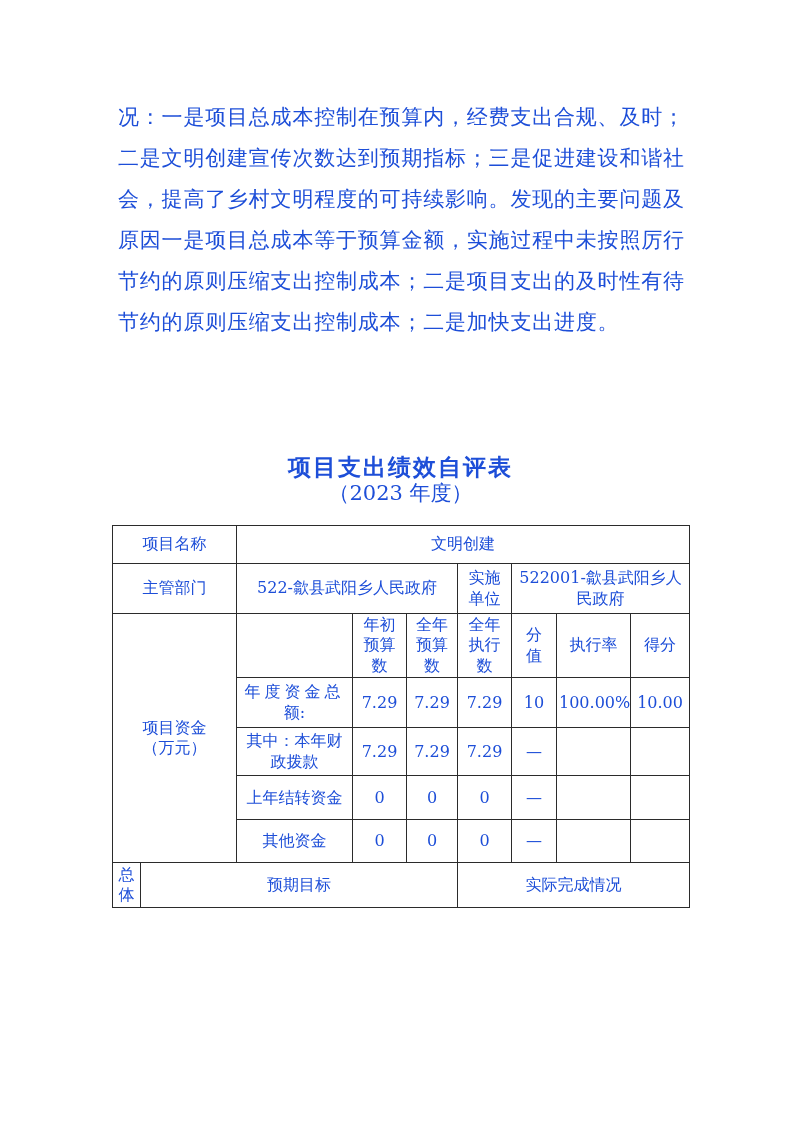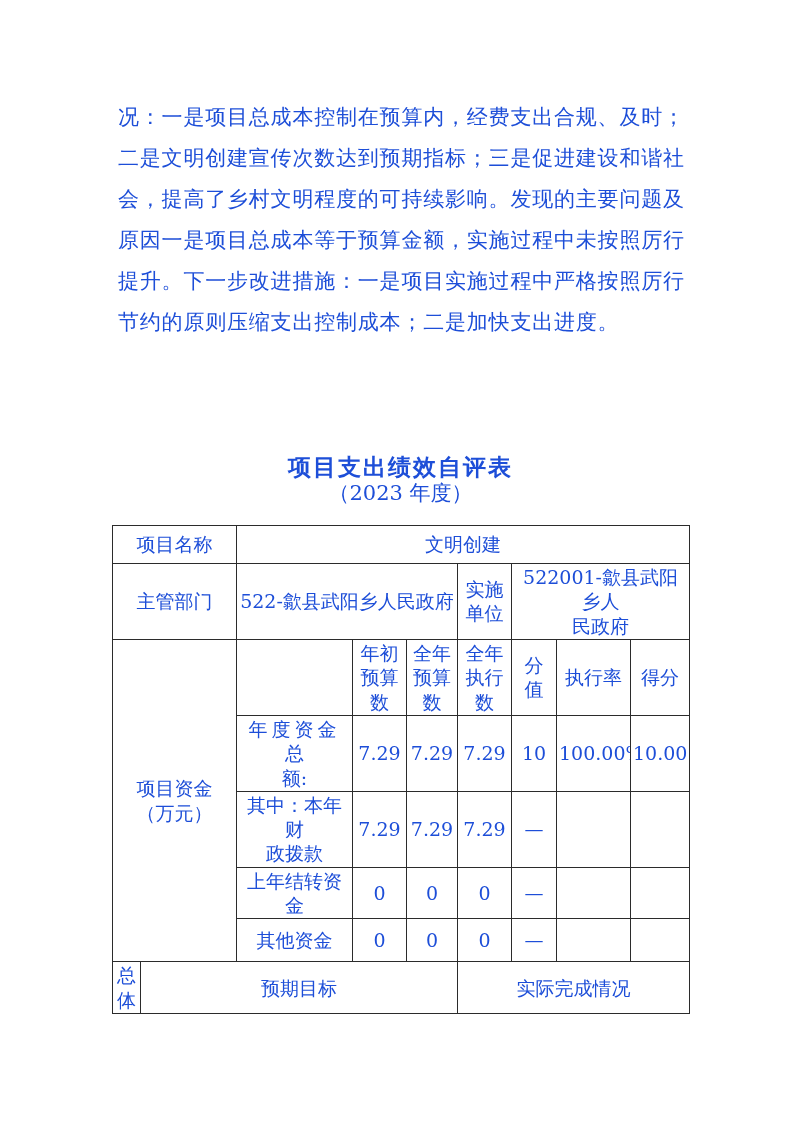--- a/index.html
+++ b/index.html
@@ -44,21 +44,21 @@
     position:absolute;
     left:112px; top:525px;
     width:577px;
     border-collapse:collapse;
     table-layout:fixed;
   }
   table.selfeval td{
     border:1px solid #2b2b2b;
     text-align:center;
     vertical-align:middle;
-    font-size:19px;
+    font-size:16px;
     line-height:1.28;
     padding:1px 2px;
     white-space:pre-line;
     overflow:hidden;
   }
   td.left{
     text-align:left;
     padding:2px 7px;
   }
   td.spread::first-line{
@@ -71,21 +71,21 @@
 </head>
 <body>
 
 <div class="page">
 
   <div class="doc-text">
     <div class="doc-line">况：一是项目总成本控制在预算内，经费支出合规、及时；</div>
     <div class="doc-line">二是文明创建宣传次数达到预期指标；三是促进建设和谐社</div>
     <div class="doc-line">会，提高了乡村文明程度的可持续影响。发现的主要问题及</div>
     <div class="doc-line">原因一是项目总成本等于预算金额，实施过程中未按照厉行</div>
-    <div class="doc-line">提升。下一步改进措施：一是项目实施过程中严格按照厉行</div>
+    <div class="doc-line">节约的原则压缩支出控制成本；二是项目支出的及时性有待</div>
     <div class="doc-line">节约的原则压缩支出控制成本；二是加快支出进度。</div>
   </div>
 
   <div class="tbl-title">项目支出绩效自评表</div>
   <div class="tbl-subtitle">（2023 年度）</div>
 
   <table class="selfeval">
     <colgroup>
       <col style="width:28px">
         <col style="width:96px">

